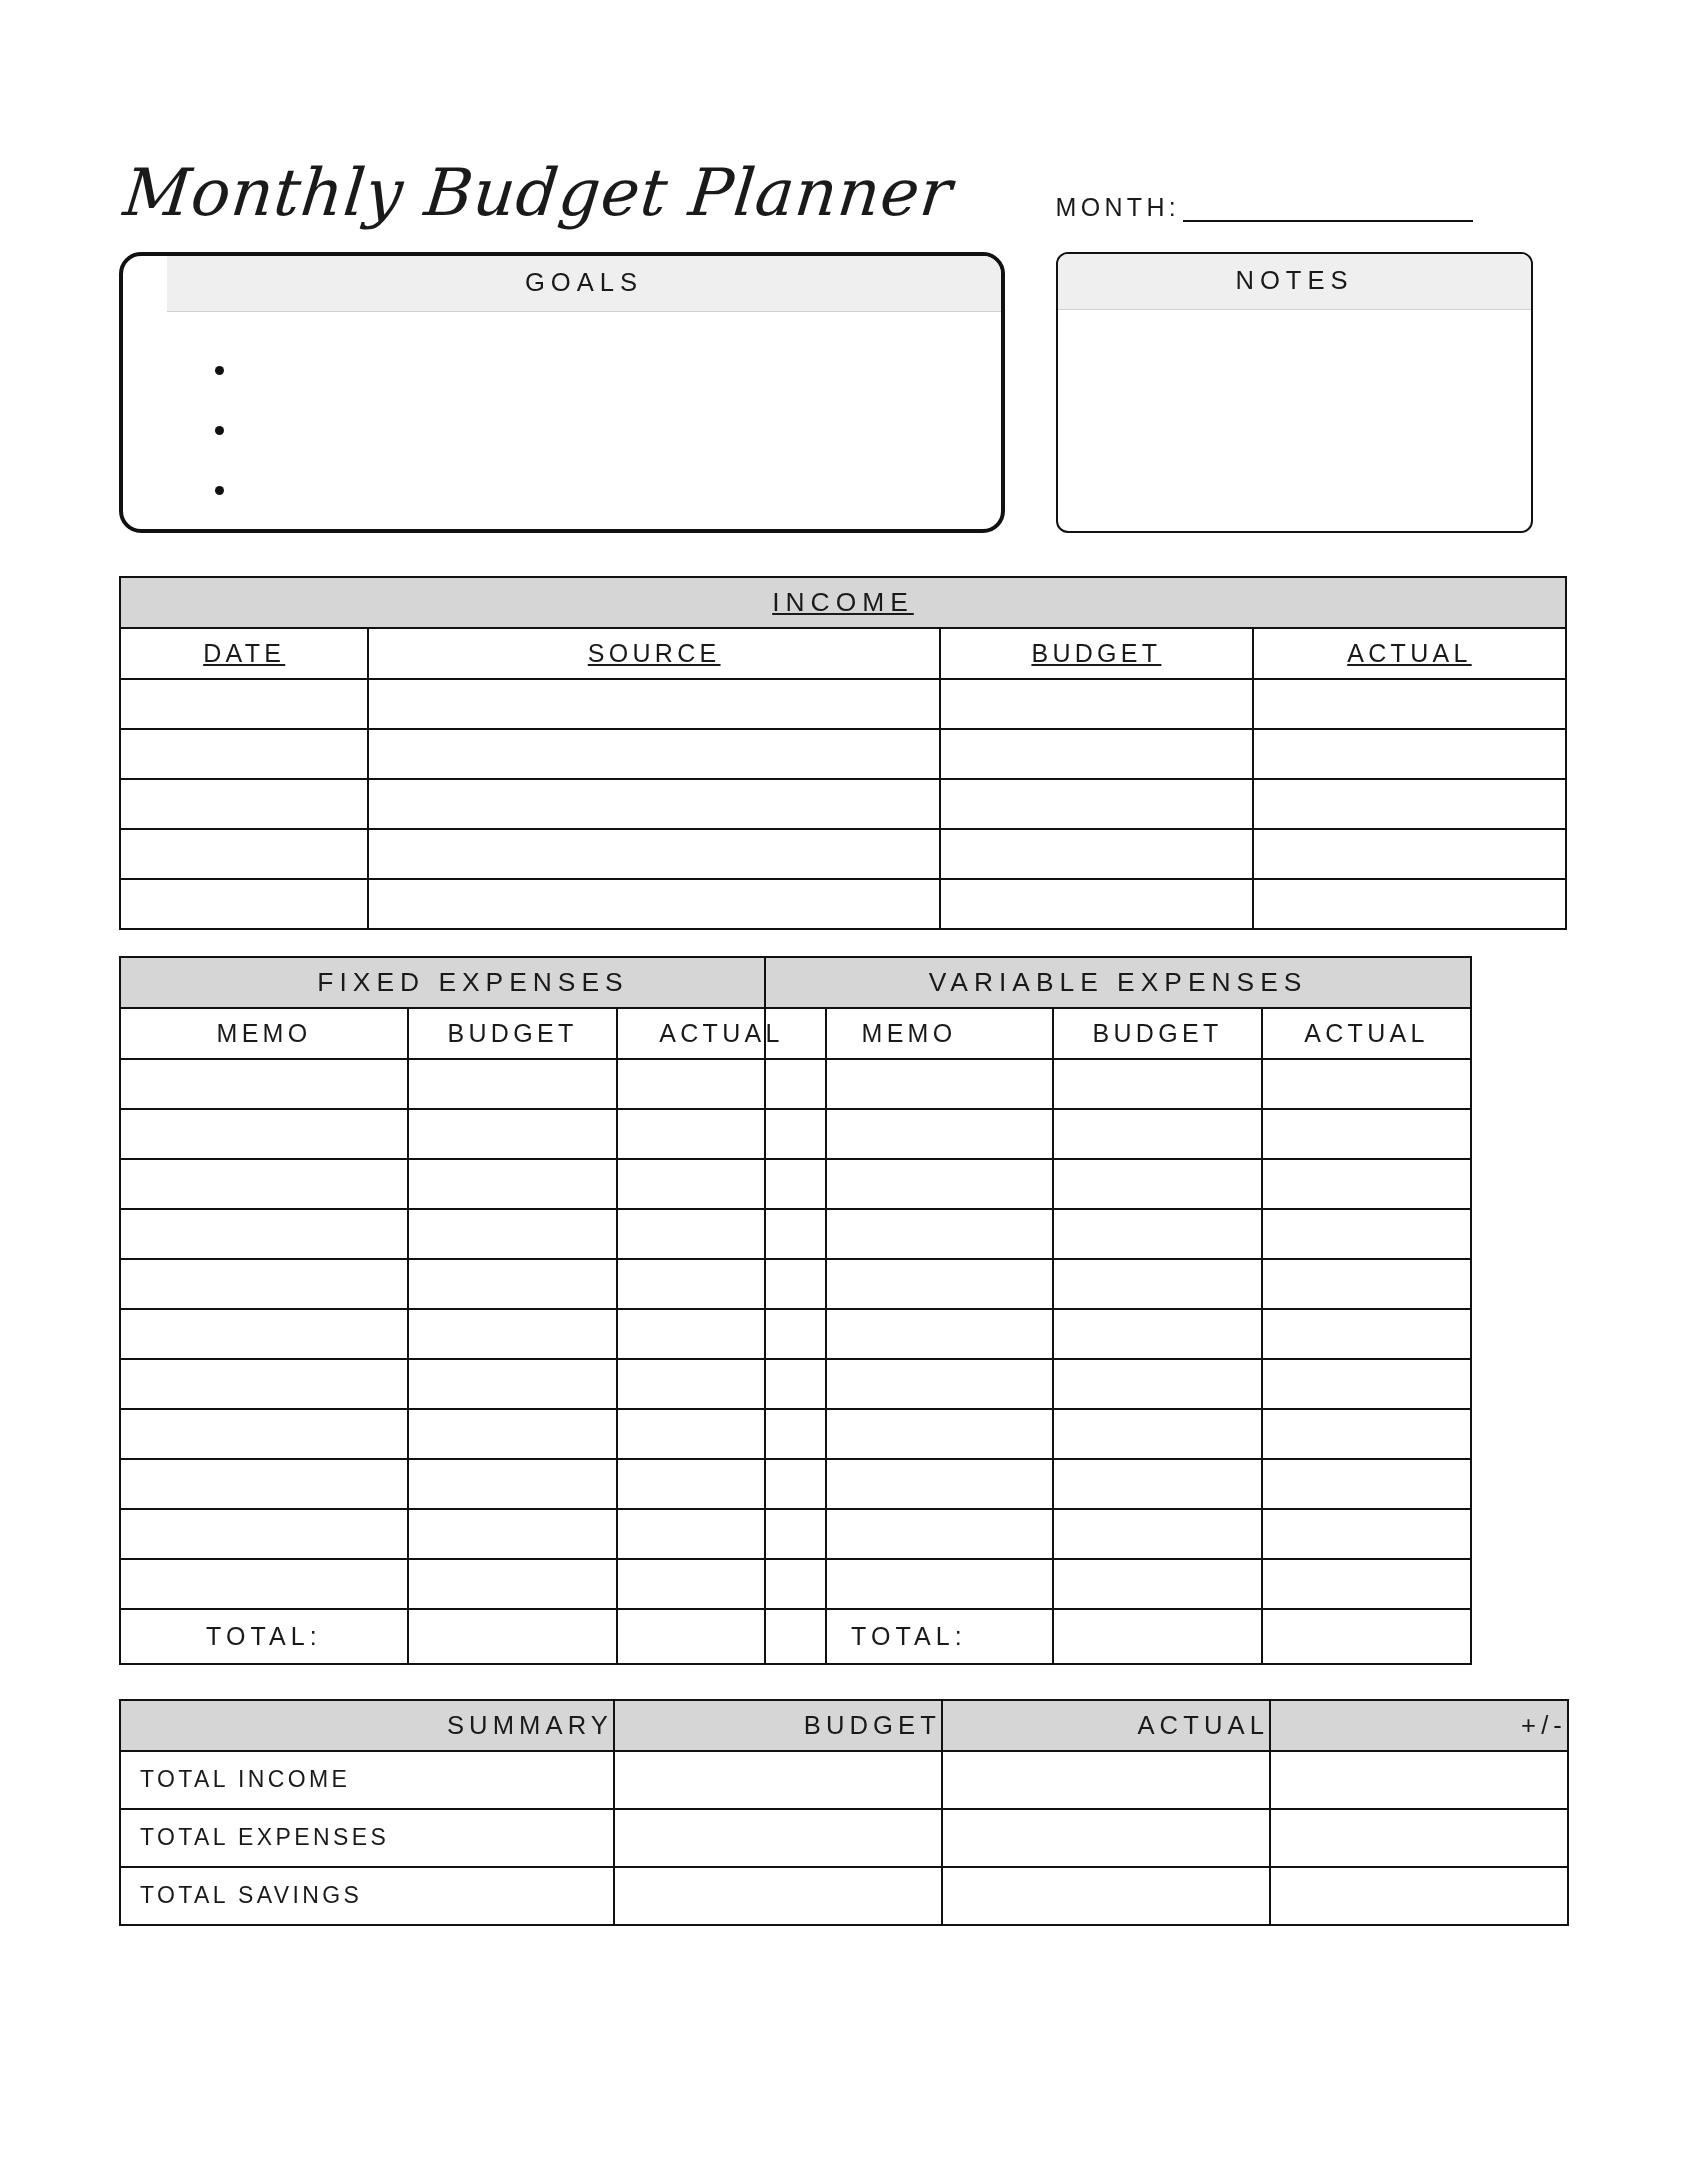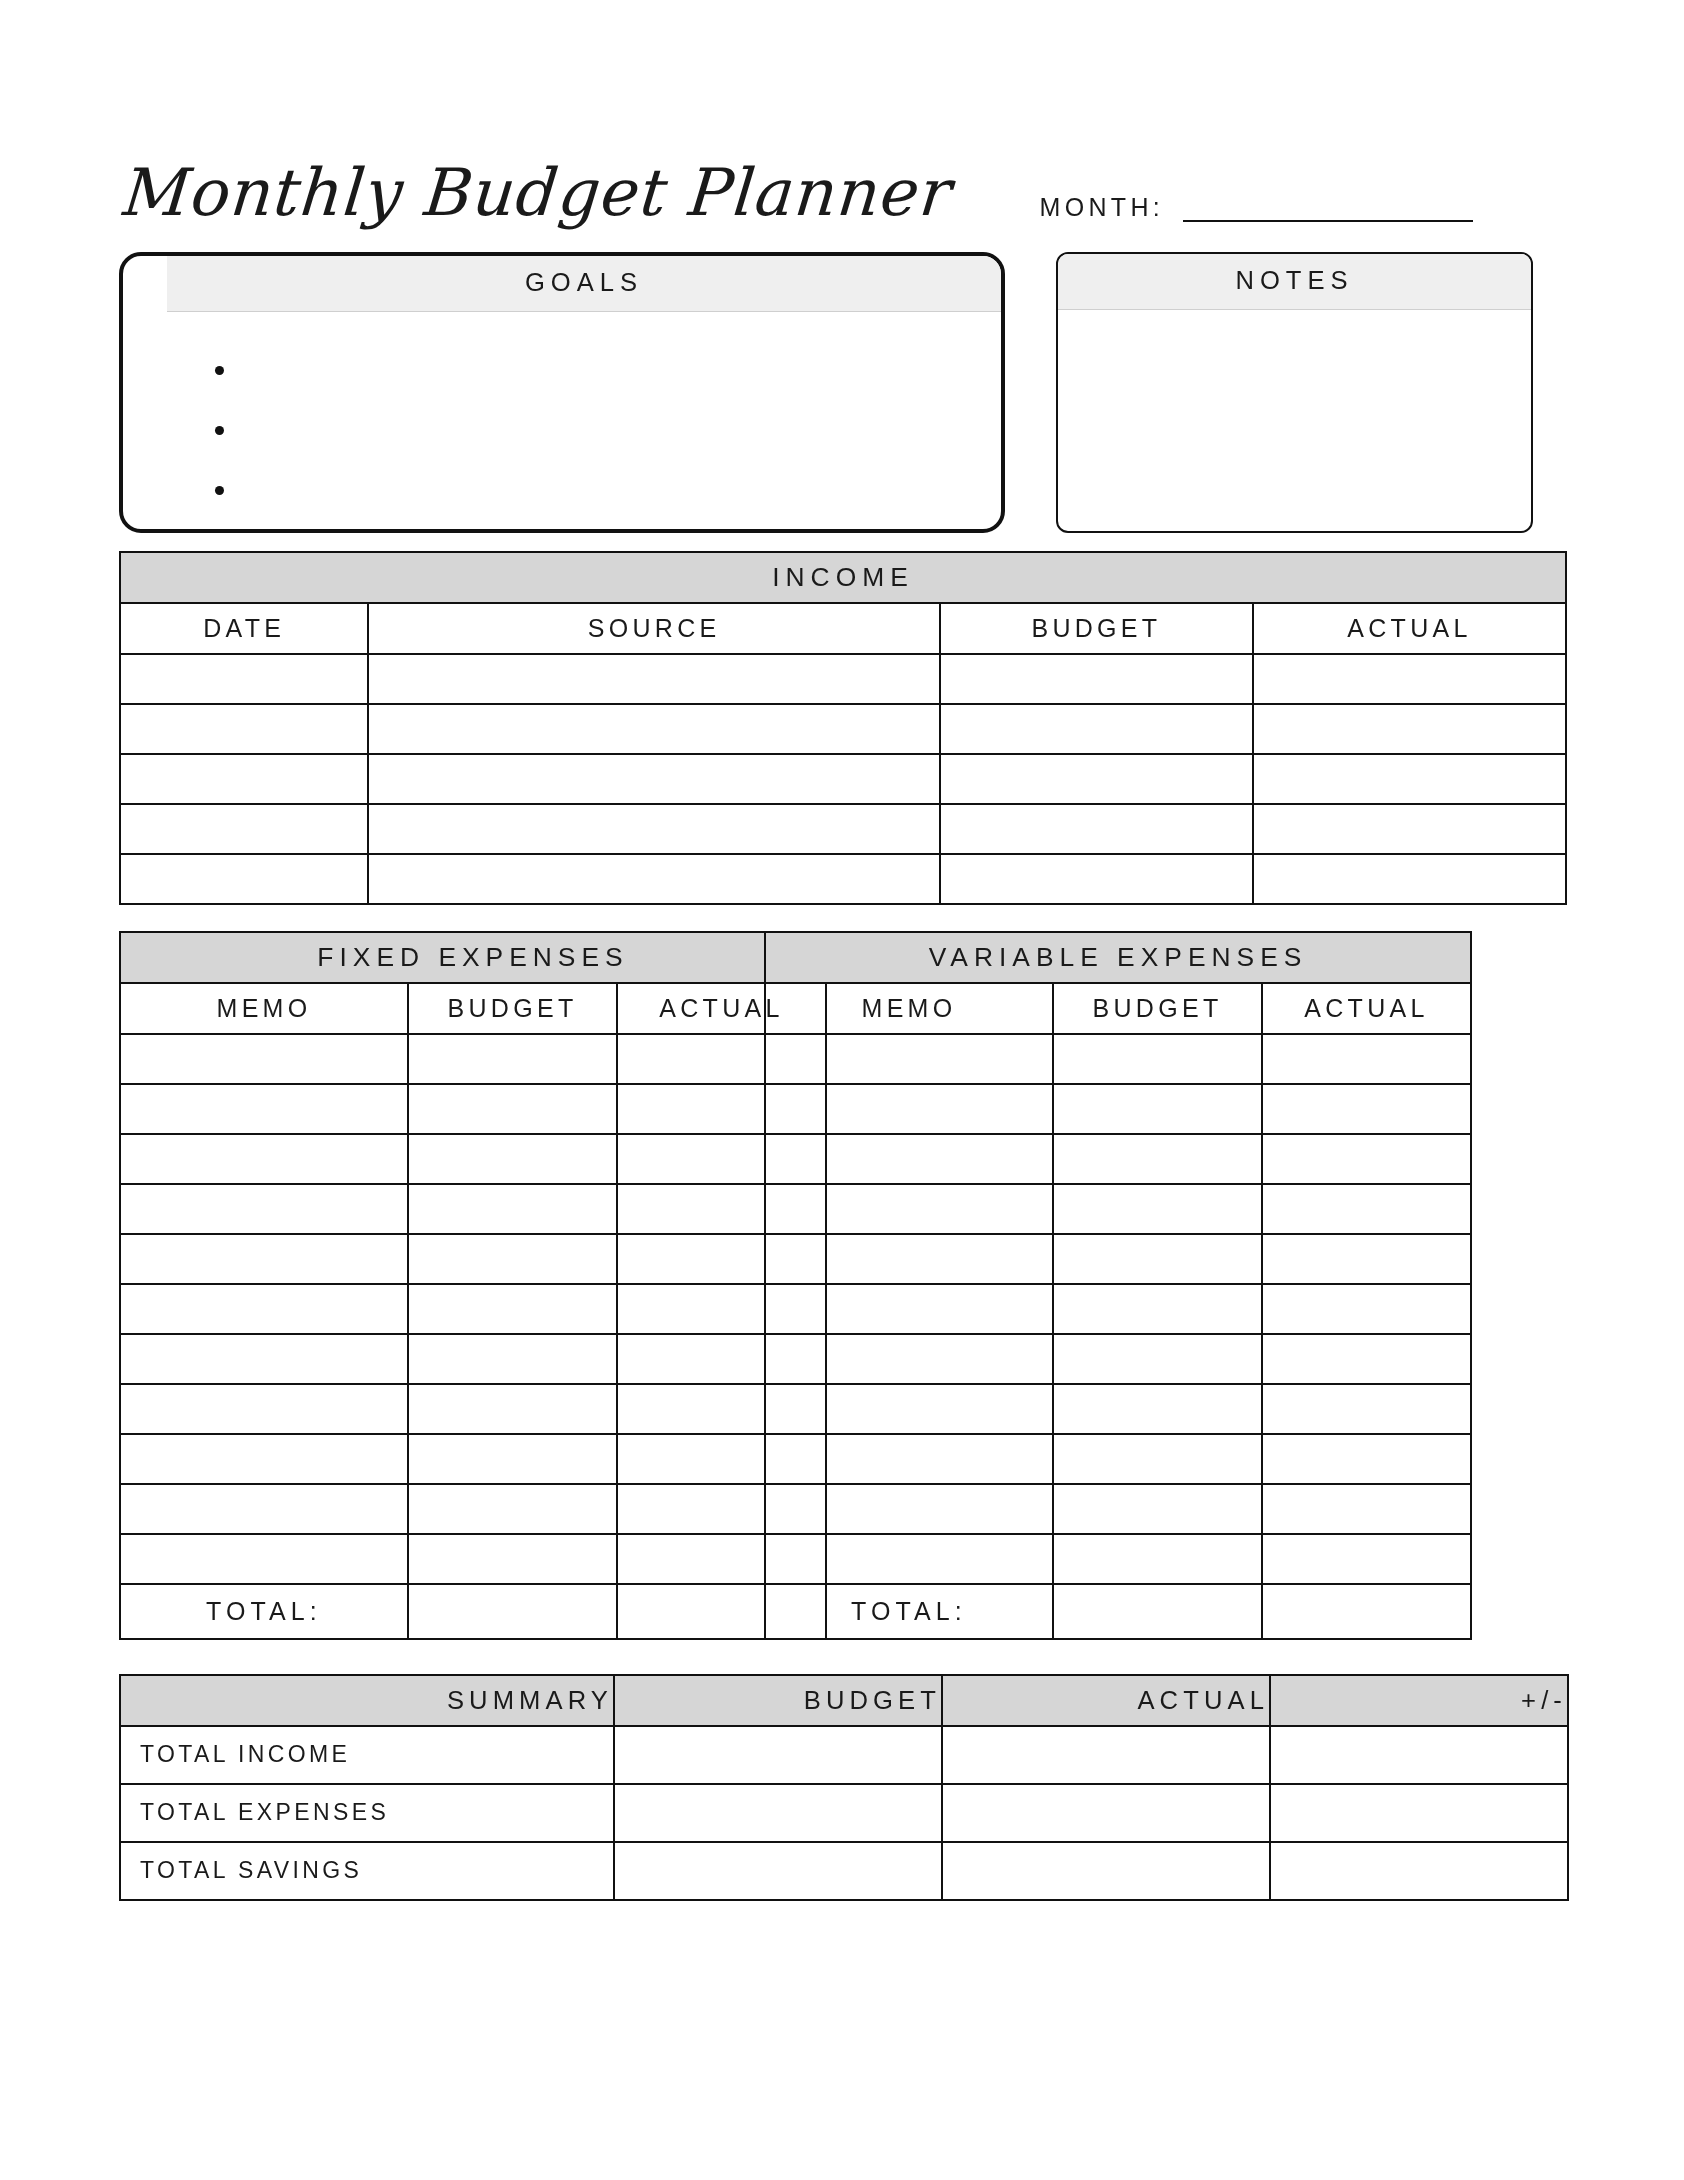--- a/index.html
+++ b/index.html
@@ -40,21 +40,21 @@
     font-size: 65px;
     font-weight: 400;
     letter-spacing: 0.9px;
     white-space: nowrap;
     transform: skewX(-6deg);
     padding-left: 5.1px;
   }
   .month-wrap {
     display: flex;
     align-items: flex-end;
-    gap: 19px;
+    gap: 3px;
     padding-right: 94px;
     padding-bottom: 8.5px;
   }
   .month-label {
     font-size: 25px;
     letter-spacing: 4.3px;
     white-space: nowrap;
   }
   .month-line {
     width: 290px;
@@ -149,21 +149,21 @@
     text-align: center;
     font-size: 25px;
     letter-spacing: 4.3px;
     height: 49px;
     line-height: 49px;
   }
   .cell {
     height: 48px;
   }
 
-  .income-wrap { margin-top: 18px; }
+  .income-wrap { margin-top: 43px; text-decoration: underline; }
 
   
   .exp-row {
     display: flex;
     gap: 37px;
     margin-top: 25.6px;
   }
   .exp-col { width: 608px; }
   .total-label {
     text-align: center;

